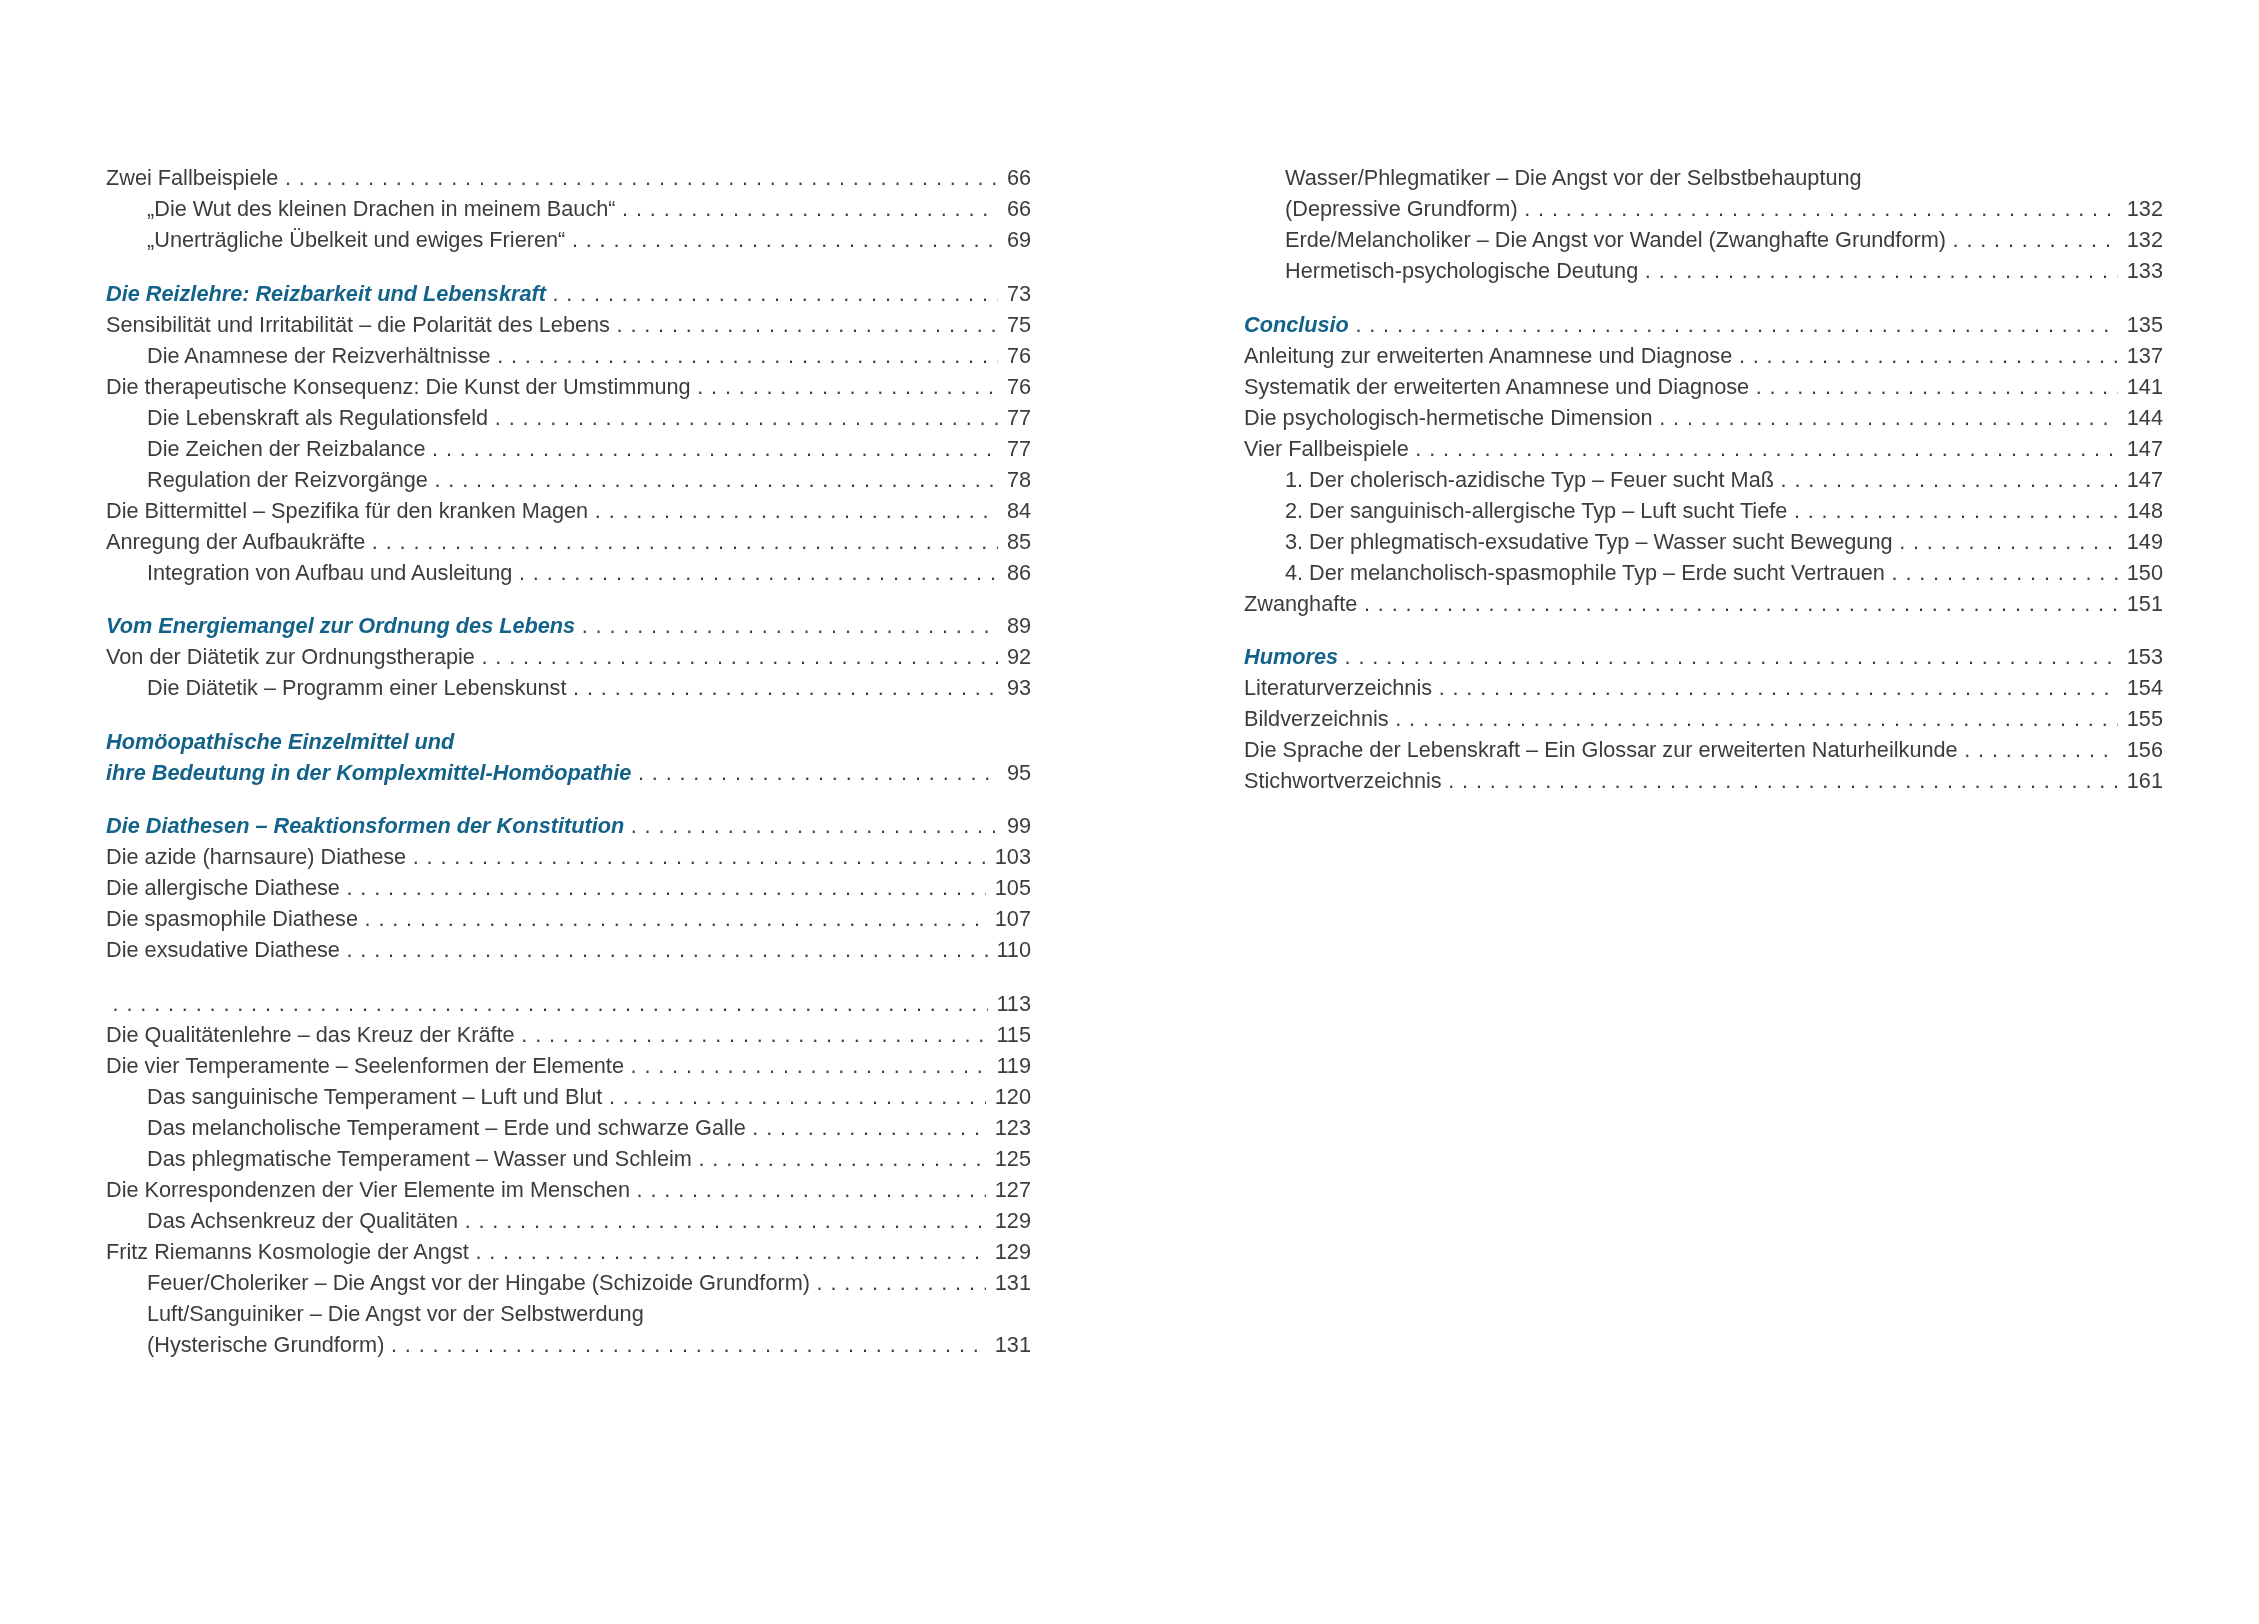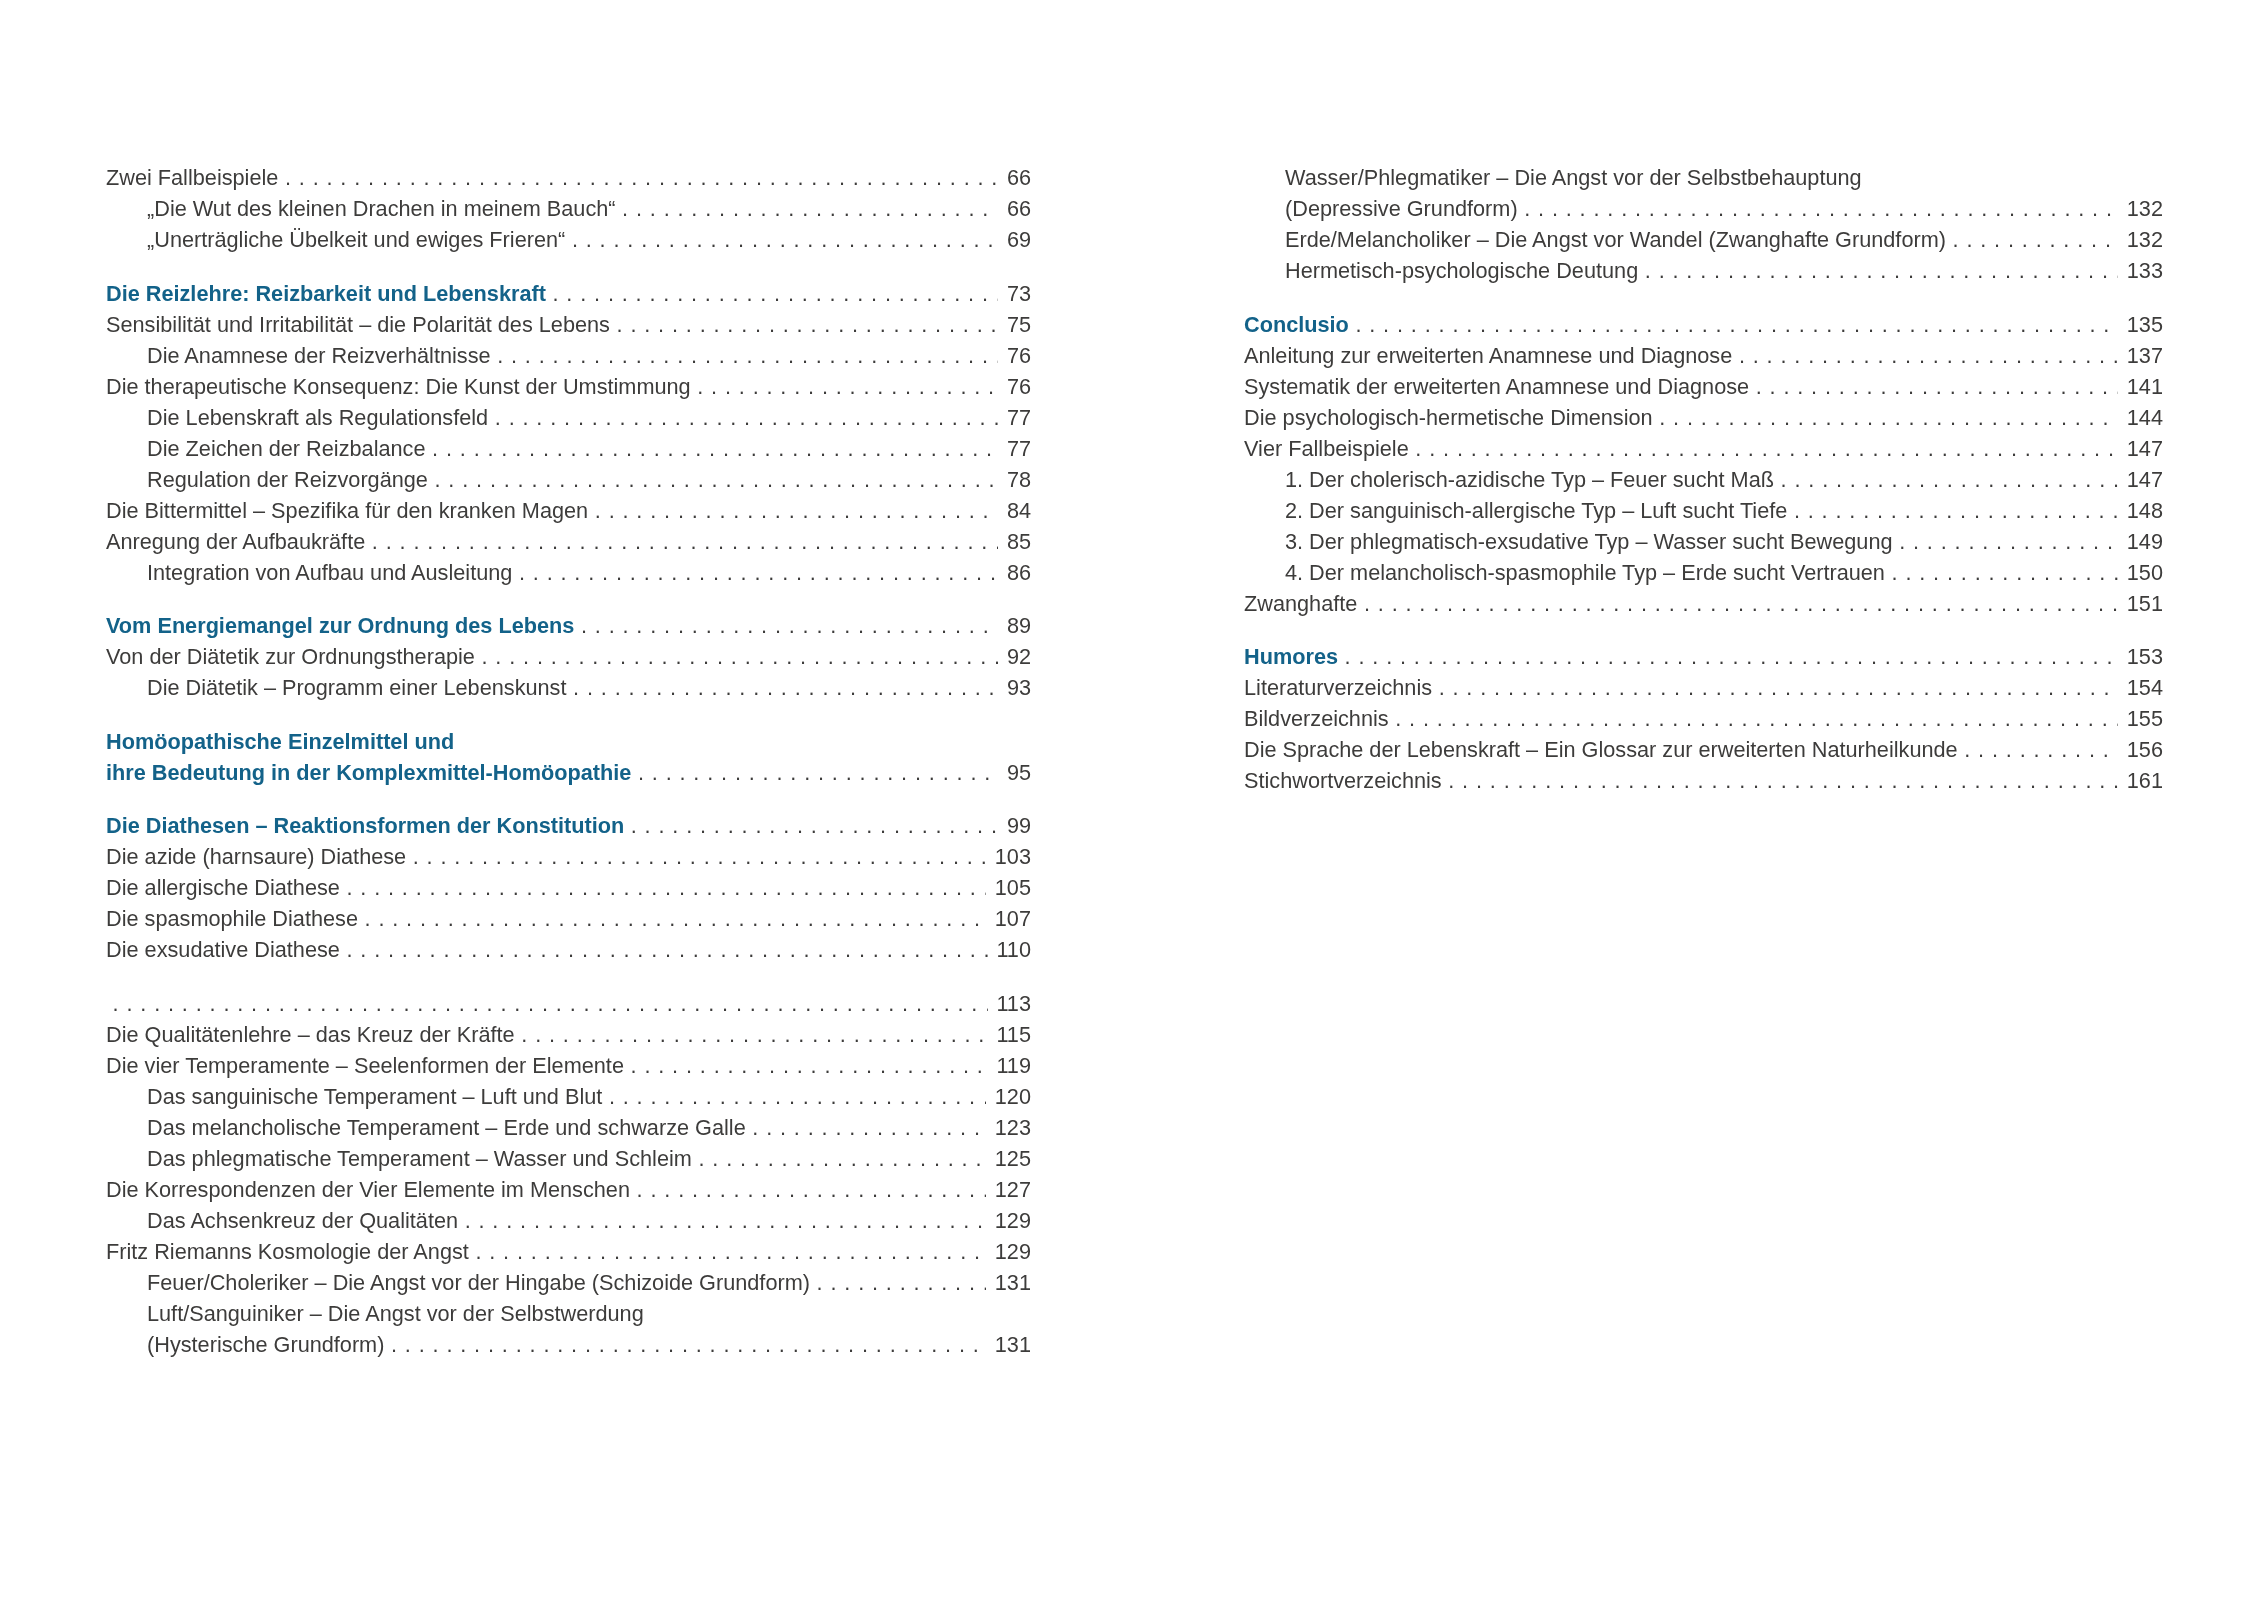--- a/index.html
+++ b/index.html
@@ -37,20 +37,21 @@
     display: flex;
     align-items: baseline;
   }
   .label {
     white-space: nowrap;
     flex: 0 0 auto;
   }
   .heading .label {
     color: var(--heading-color, #136289);
     font-weight: bold;
+    font-style: italic;
   }
   .dots {
     flex: 1 1 auto;
     min-width: 0;
     overflow: hidden;
     white-space: nowrap;
     margin-left: 6.6px;
     margin-right: 8.5px;
     color: #3d3c3b;
   }

